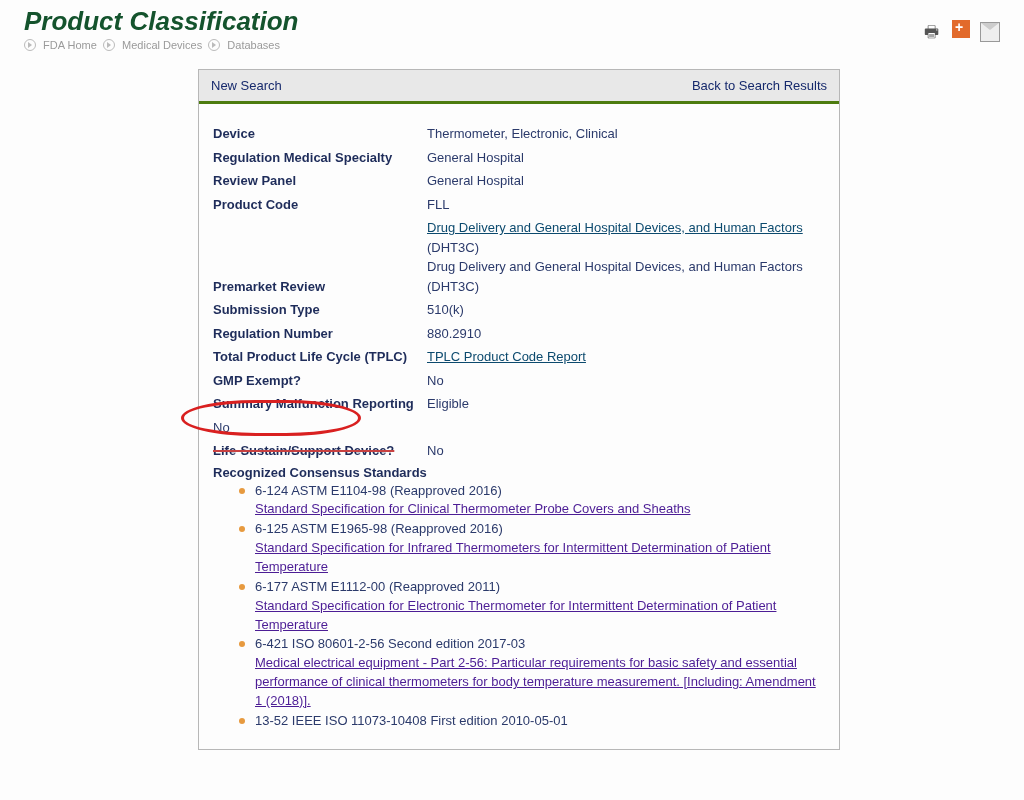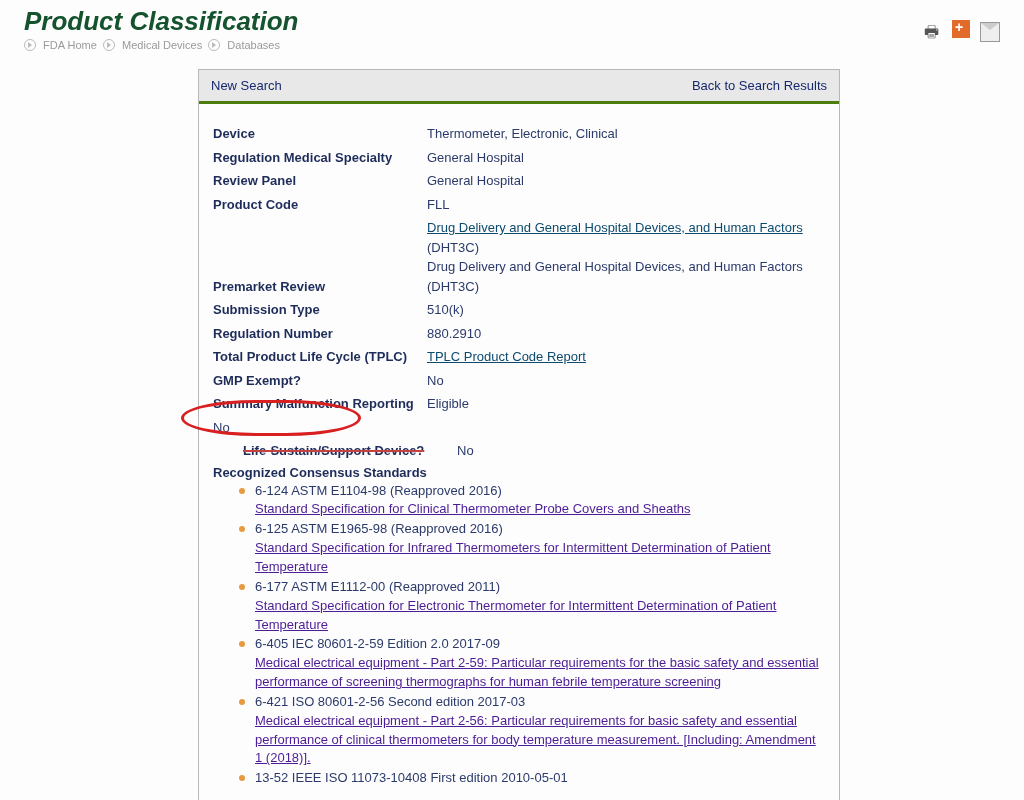--- a/index.html
+++ b/index.html
@@ -133,21 +133,20 @@
     border: 3px solid #d92020;
     border-radius: 50% / 60%;
     width: 174px;
     height: 30px;
     pointer-events: none;
   }
   .strike {
     text-decoration: line-through;
     text-decoration-color: #c84141;
     text-decoration-thickness: 2px;
-    margin-left: 30px;
   }
   .relwrap { position: relative; }
 </style>
 </head>
 <body>
 
 <div class="page">
   <h1>Product Classification</h1>
 
   <div class="breadcrumb">
@@ -235,24 +234,20 @@
         </li>
         <li>
           <span>6-125 ASTM E1965-98 (Reapproved 2016)</span><br>
           <a href="#">Standard Specification for Infrared Thermometers for Intermittent Determination of Patient Temperature</a>
         </li>
         <li>
           <span>6-177 ASTM E1112-00 (Reapproved 2011)</span><br>
           <a href="#">Standard Specification for Electronic Thermometer for Intermittent Determination of Patient Temperature</a>
         </li>
         <li>
-          <span>6-405 IEC 80601-2-59 Edition 2.0 2017-09</span><br>
-          <a href="#">Medical electrical equipment - Part 2-59: Particular requirements for the basic safety and essential performance of screening thermographs for human febrile temperature screening</a>
-        </li>
-        <li>
           <span>6-421 ISO 80601-2-56 Second edition 2017-03</span><br>
           <a href="#">Medical electrical equipment - Part 2-56: Particular requirements for basic safety and essential performance of clinical thermometers for body temperature measurement. [Including: Amendment 1 (2018)].</a>
         </li>
         <li>
           <span>13-52 IEEE ISO 11073-10408 First edition 2010-05-01</span><br>
           
         </li>
       </ul>
 
     </div>

